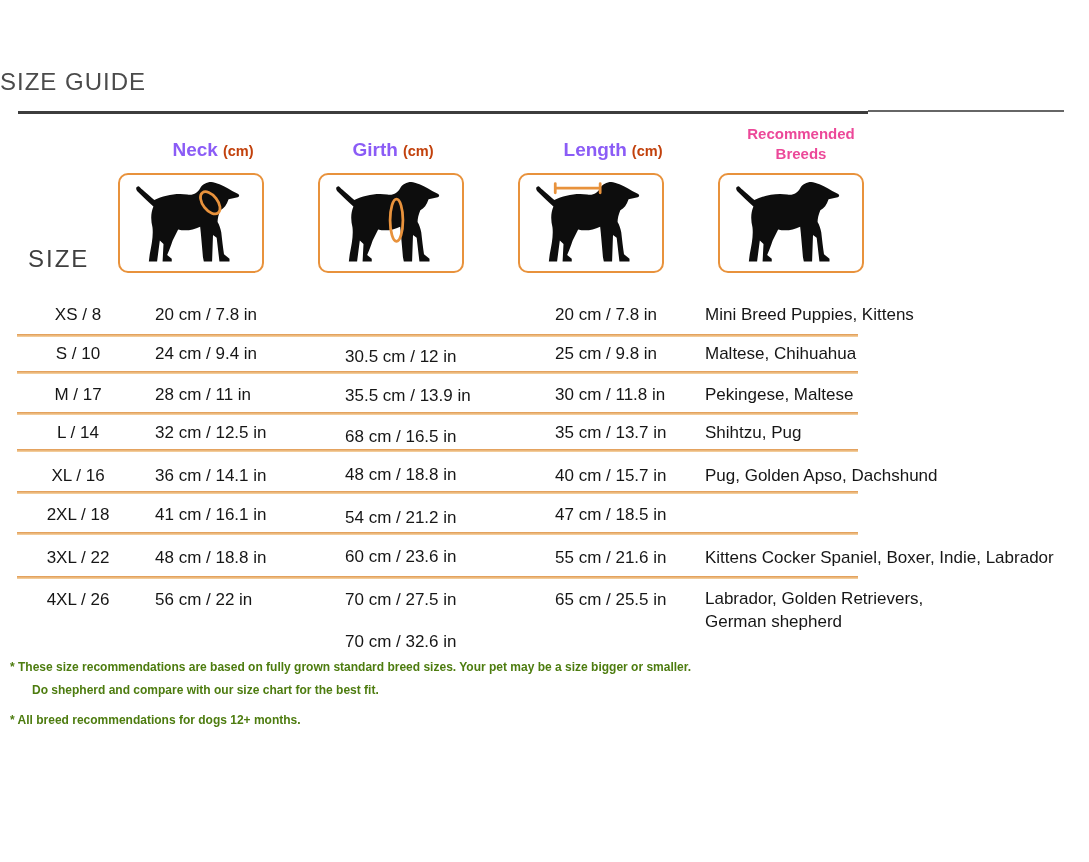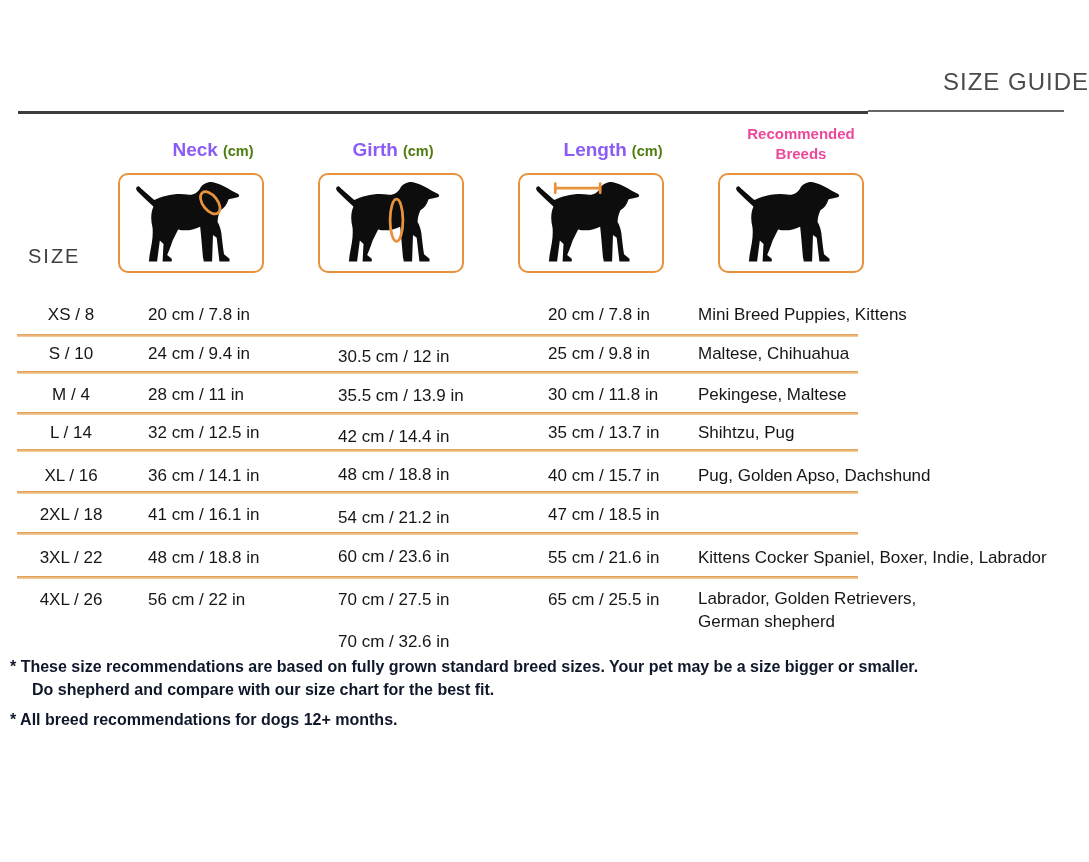--- a/index.html
+++ b/index.html
@@ -1,63 +1,63 @@
 <!DOCTYPE html>
 <html><head>
 <meta charset="utf-8">
 <style>
   html,body{margin:0;padding:0;background:#ffffff;}
   .canvas{
     position:relative;width:1089px;height:862px;background:#ffffff;
     font-family:"Liberation Sans","DejaVu Sans",sans-serif;color:#161616;overflow:hidden;
   }
   .title{
-    position:absolute;top:68px;left:0;width:1089px;text-align:right;
+    position:absolute;top:68px;left:0;width:1089px;text-align:left;
     font-size:24px;font-weight:400;color:#4b4b4b;letter-spacing:1px;
   }
   .rule-main{position:absolute;top:111px;left:18px;width:850px;height:3px;background:#3d3d3d;}
   .rule-ext{position:absolute;top:110px;left:868px;width:196px;height:2px;background:#666666;}
 
   .col-header{
     position:absolute;top:139px;height:26px;display:flex;align-items:baseline;justify-content:center;
     white-space:nowrap;transform:translateX(-50%);
   }
   .col-header .lbl{font-size:19px;font-weight:700;color:#8b5cf6;}
-  .col-header .unit{font-size:14.5px;font-weight:700;color:#4d7c0f;margin-left:5px;}
+  .col-header .unit{font-size:14.5px;font-weight:700;color:#c2410c;margin-left:5px;}
   .col-header-breeds{
     position:absolute;top:124px;left:730px;width:142px;text-align:center;
     font-size:15px;font-weight:700;line-height:20px;color:#ec4899;
   }
 
   .dog-box{
     position:absolute;top:173px;width:146px;height:100px;border:2px solid #e8923c;border-radius:10px;
     box-sizing:border-box;display:flex;align-items:center;justify-content:center;background:#ffffff;
   }
   .dog-box svg{display:block;}
 
   .size-label{
-    position:absolute;top:245px;left:28px;font-size:20px;color:#3f3f3f;letter-spacing:2px;font-weight:400;
-  }
-
-  .row{position:absolute;left:8px;width:988px;height:30px;}
+    position:absolute;top:245px;left:28px;font-size:24px;color:#3f3f3f;letter-spacing:2px;font-weight:400;
+  }
+
+  .row{position:absolute;left:15px;width:988px;height:30px;}
   .cell{position:absolute;top:0;height:30px;display:flex;align-items:center;font-size:17px;color:#161616;white-space:pre-line;}
   .c-size{left:13px;width:100px;justify-content:center;text-align:center;}
   .c-neck{left:140px;}
   .c-girth{left:330px;margin-top:42px;}
   .c-length{left:540px;}
   .c-breeds{left:690px;width:390px;}
   .c-breeds.tall{top:2px;height:auto;align-items:flex-start;line-height:23px;}
 
   .divider{
     position:absolute;left:17px;width:841px;height:3px;
     background:linear-gradient(#e0984f,#f6d6a8);
   }
 
   .footnote{
-    position:absolute;font-size:16px;font-weight:700;color:#0f172a;line-height:22px;white-space:nowrap;
+    position:absolute;font-size:12px;font-weight:700;color:#4d7c0f;line-height:22px;white-space:nowrap;
   }
 </style>
 </head>
 <body>
 
 <svg width="0" height="0" style="position:absolute" aria-hidden="true">
   <defs>
     <symbol id="dog-shape" viewBox="0 0 132 96">
       <path fill="#0d0d0d" d="
         M 9 8
@@ -149,23 +149,23 @@
   <div class="row" style="top:339px">
     <span class="cell c-size">S / 10</span>
     <span class="cell c-neck">24 cm / 9.4 in</span>
     <span class="cell c-girth">35.5 cm / 13.9 in</span>
     <span class="cell c-length">25 cm / 9.8 in</span>
     <span class="cell c-breeds">Maltese, Chihuahua</span>
   </div>
   <div class="divider" style="top:371px"></div>
 
   <div class="row" style="top:380px">
-    <span class="cell c-size">M / 4</span>
+    <span class="cell c-size">M / 17</span>
     <span class="cell c-neck">28 cm / 11 in</span>
-    <span class="cell c-girth">42 cm / 14.4 in</span>
+    <span class="cell c-girth">68 cm / 16.5 in</span>
     <span class="cell c-length">30 cm / 11.8 in</span>
     <span class="cell c-breeds">Pekingese, Maltese</span>
   </div>
   <div class="divider" style="top:412px"></div>
 
   <div class="row" style="top:418px">
     <span class="cell c-size">L / 14</span>
     <span class="cell c-neck">32 cm / 12.5 in</span>
     <span class="cell c-girth">48 cm / 18.8 in</span>
     <span class="cell c-length">35 cm / 13.7 in</span>

